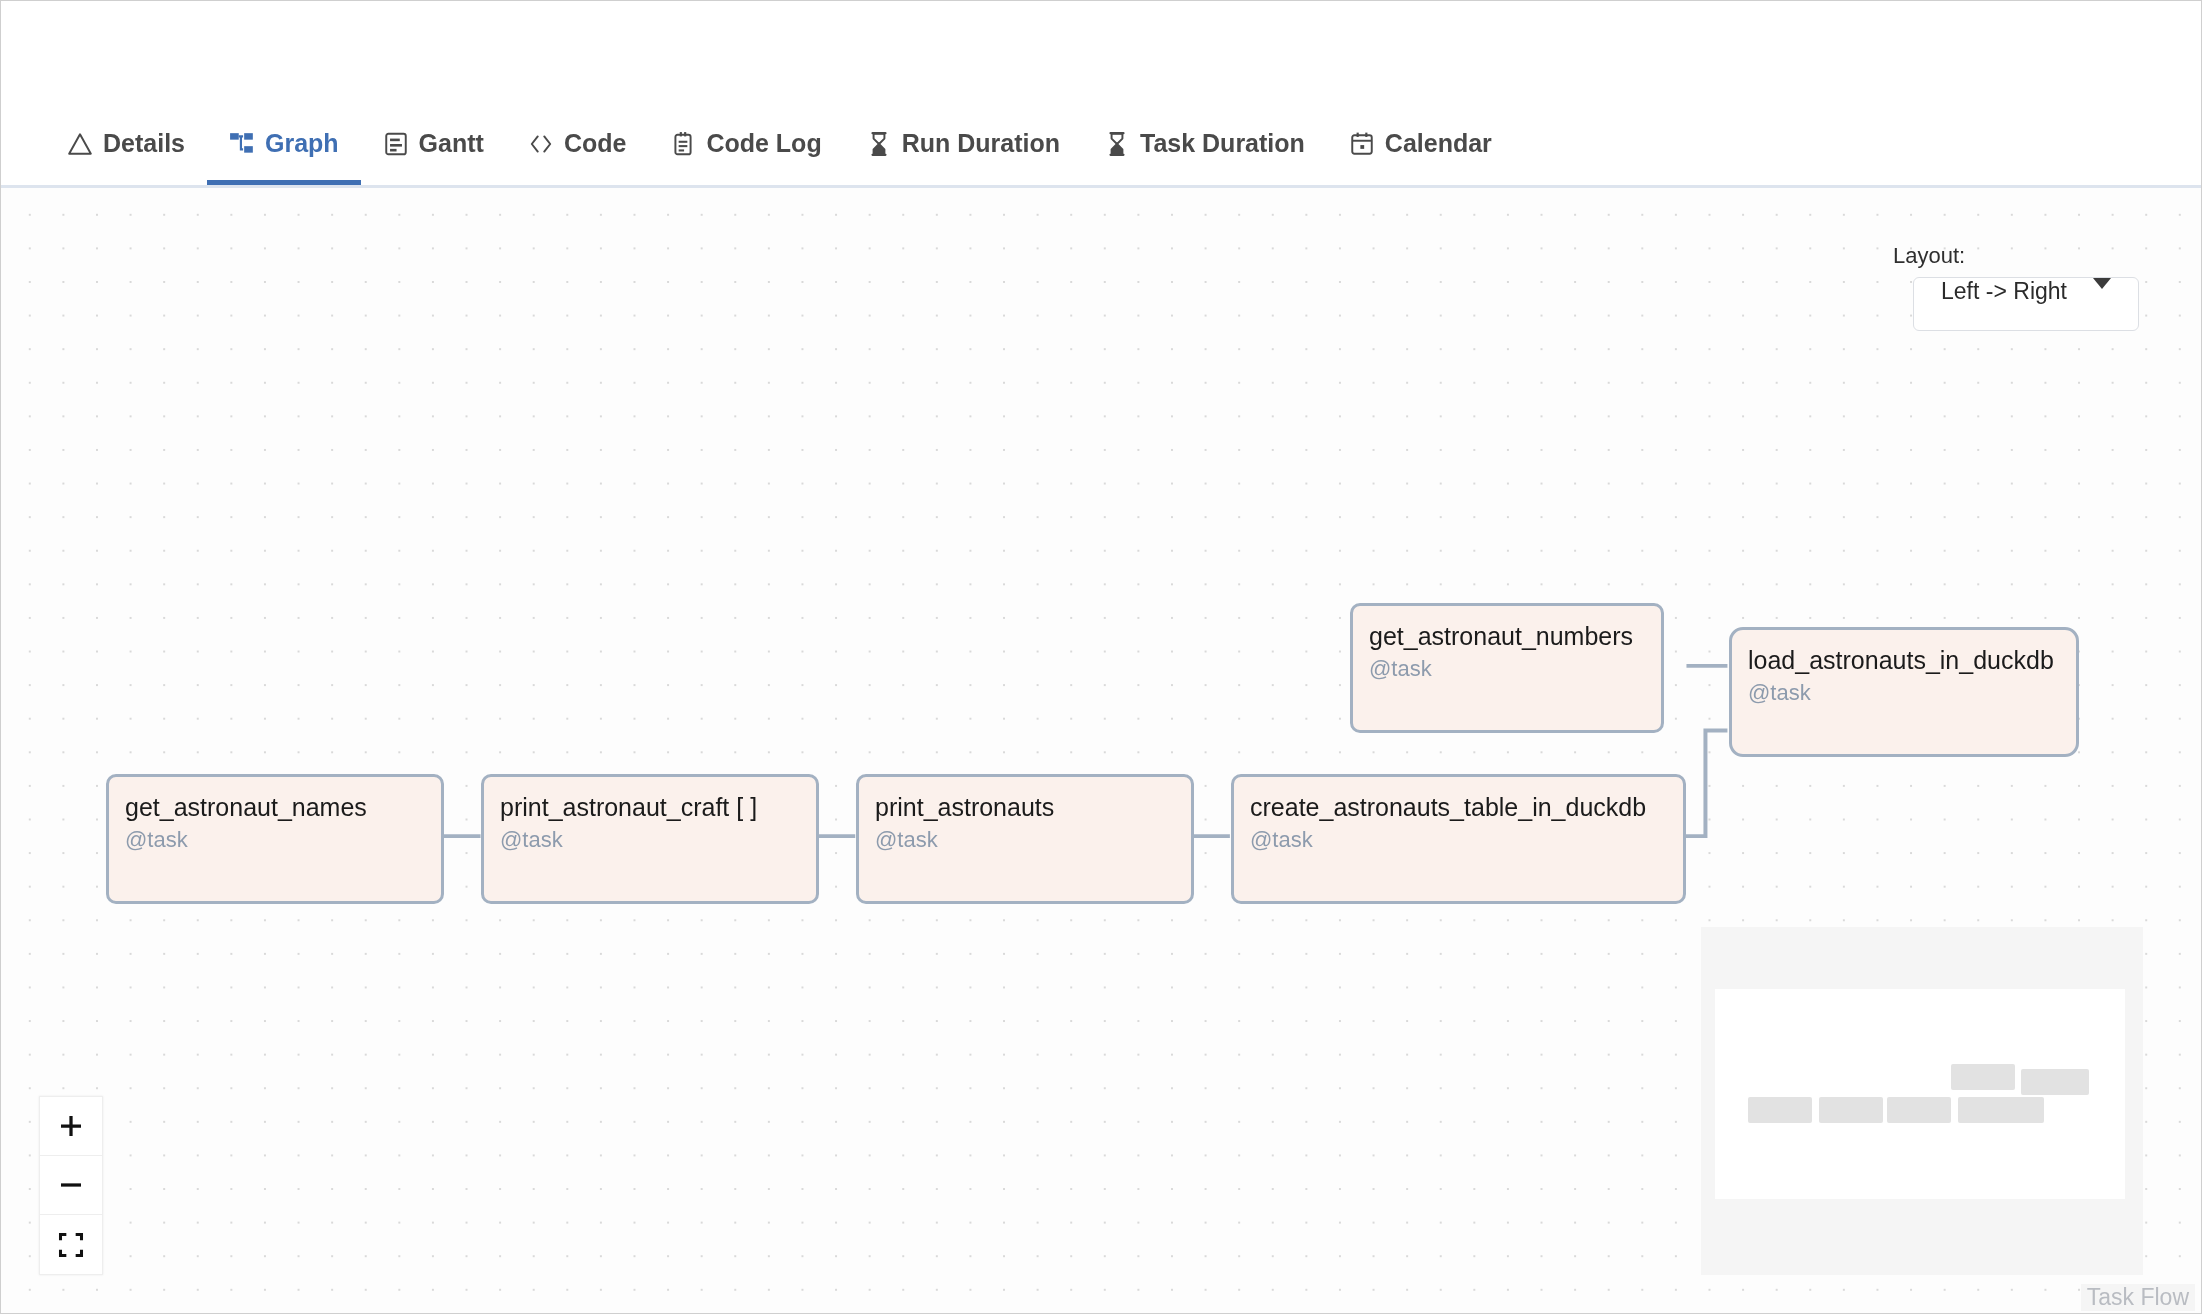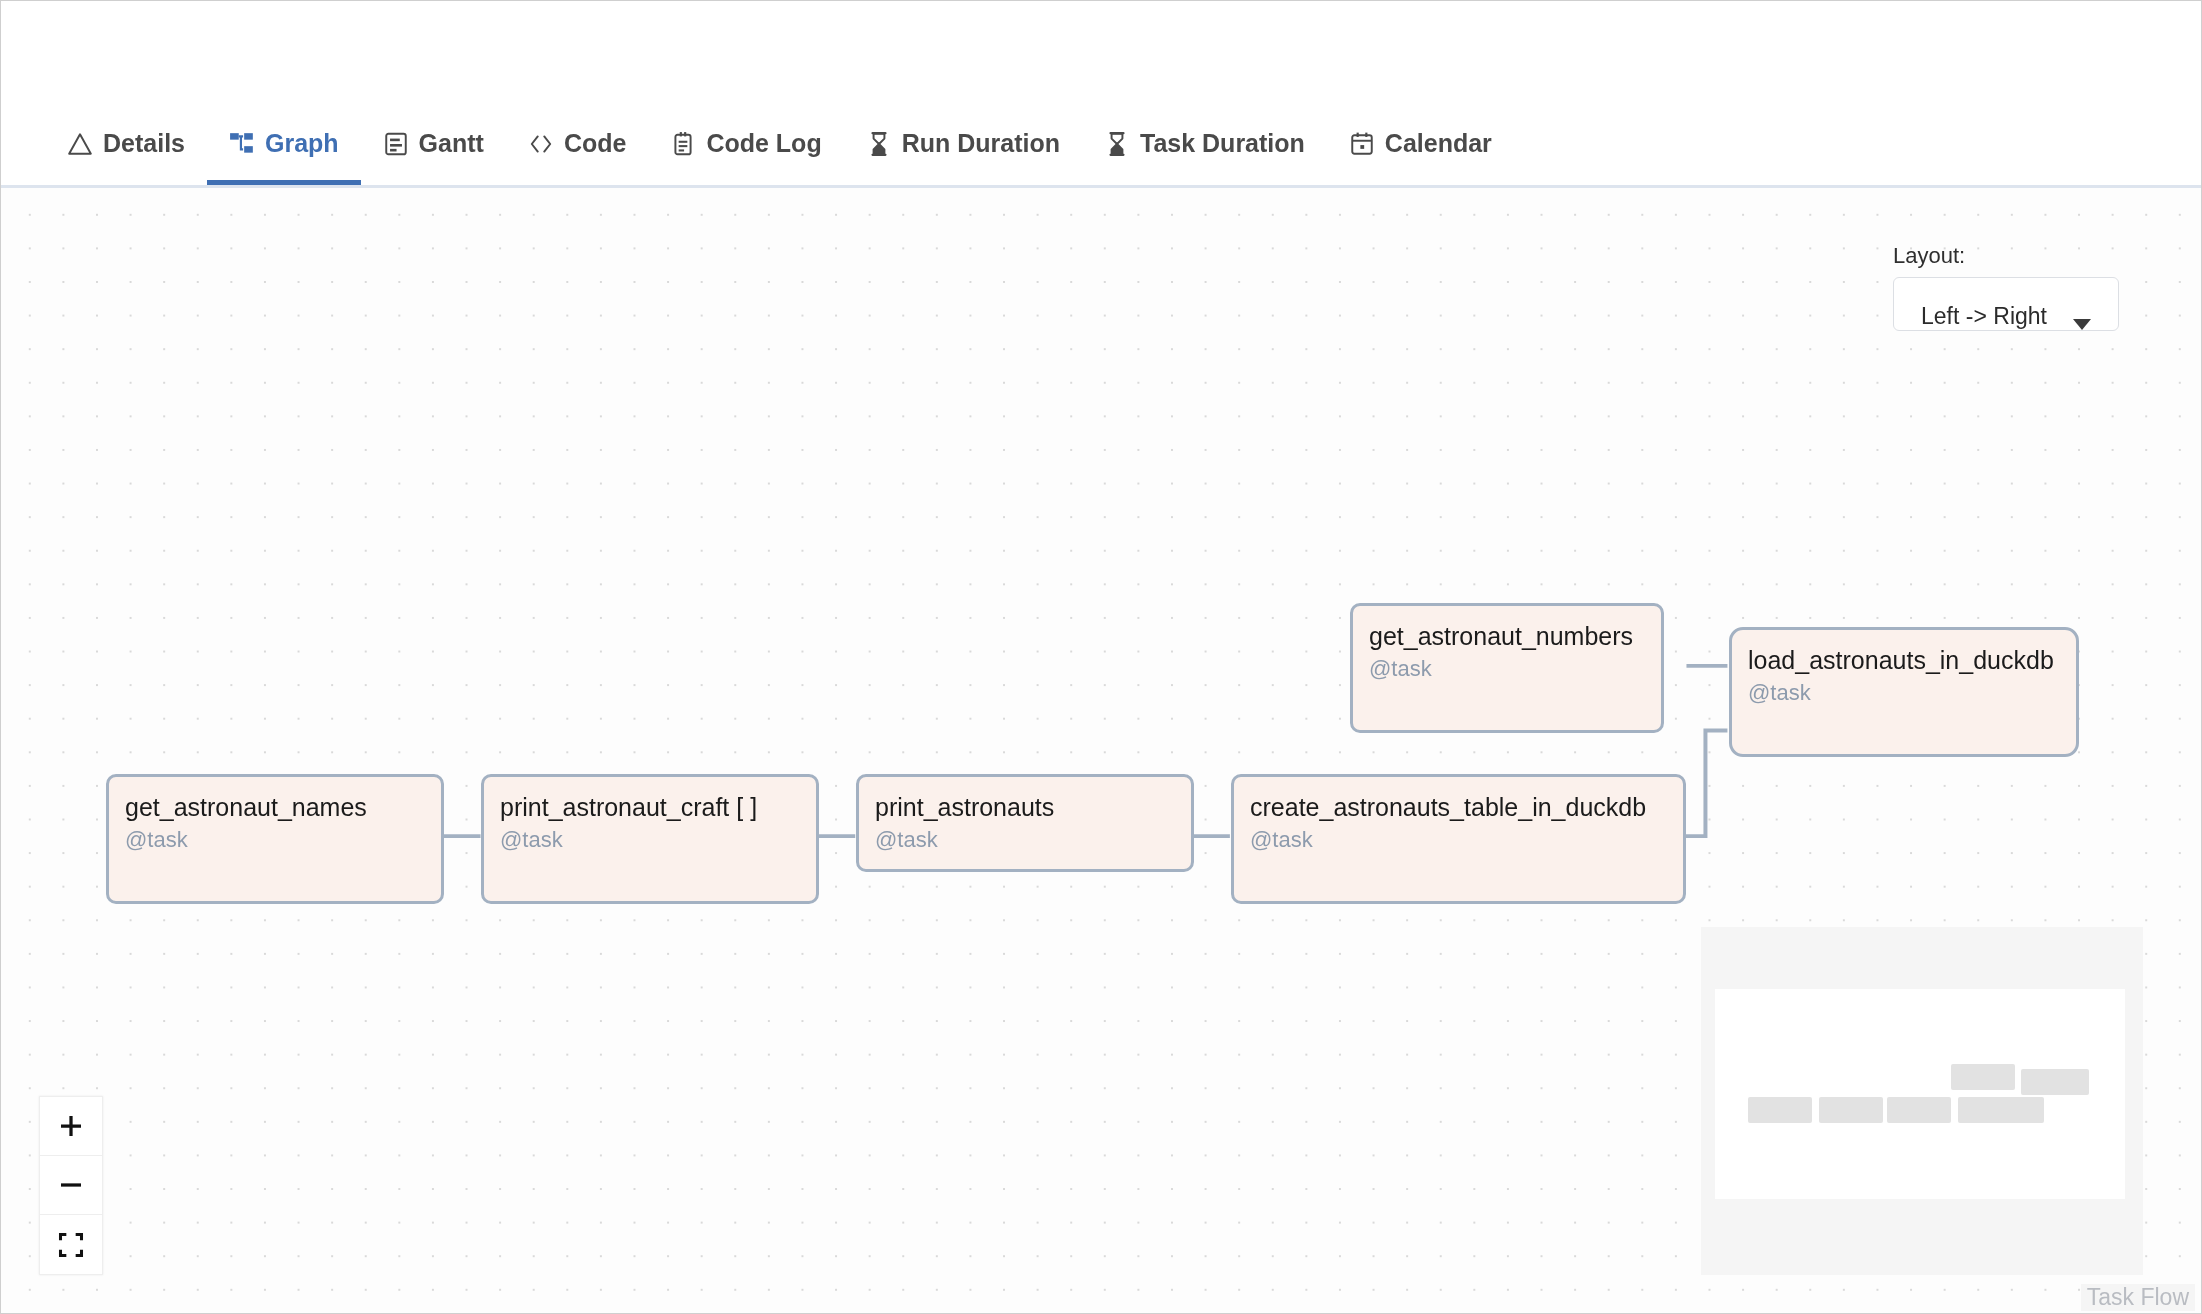--- a/index.html
+++ b/index.html
@@ -113,26 +113,27 @@
     margin-bottom: 8px;
   }
   .layout-select {
     width: 100%;
     height: 54px;
     box-sizing: border-box;
     background: #ffffff;
     border: 1px solid #dcdfe4;
     border-radius: 6px;
     display: flex;
-    align-items: flex-end;
+    align-items: flex-start;
     justify-content: center;
     gap: 26px;
     font-size: 23px;
     color: #2b2b2b;
     cursor: pointer;
+    margin-left: 20px;
   }
   .chev {
     width: 0; height: 0;
     border-left: 9px solid transparent;
     border-right: 9px solid transparent;
     border-top: 11px solid #3b3b3b;
   }
 
   
   .node {
@@ -350,21 +351,21 @@
     <div class="node" style="left:105px; top:586px; width:338px; height:130px;">
       <div class="node-title">get_astronaut_names</div>
       <div class="node-sub">@task</div>
     </div>
 
     <div class="node" style="left:480px; top:586px; width:338px; height:130px;">
       <div class="node-title">print_astronaut_craft [ ]</div>
       <div class="node-sub">@task</div>
     </div>
 
-    <div class="node" style="left:855px; top:586px; width:338px; height:98px;">
+    <div class="node" style="left:855px; top:586px; width:338px; height:130px;">
       <div class="node-title">print_astronauts</div>
       <div class="node-sub">@task</div>
     </div>
 
     <div class="node" style="left:1230px; top:586px; width:455px; height:130px;">
       <div class="node-title">create_astronauts_table_in_duckdb</div>
       <div class="node-sub">@task</div>
     </div>
 
     <div class="node" style="left:1349px; top:415px; width:314px; height:130px;">

